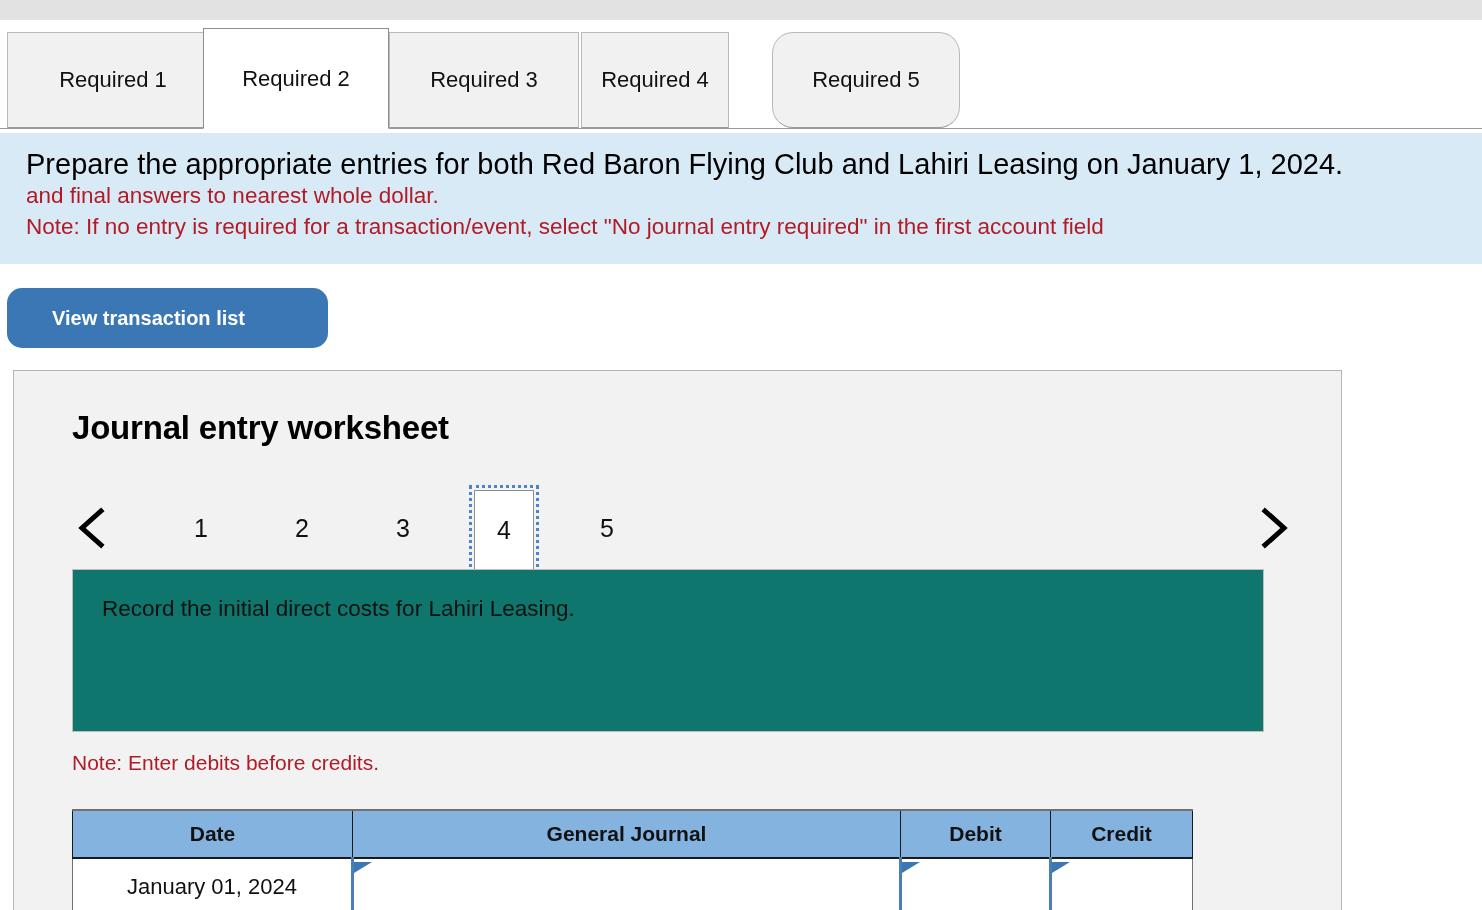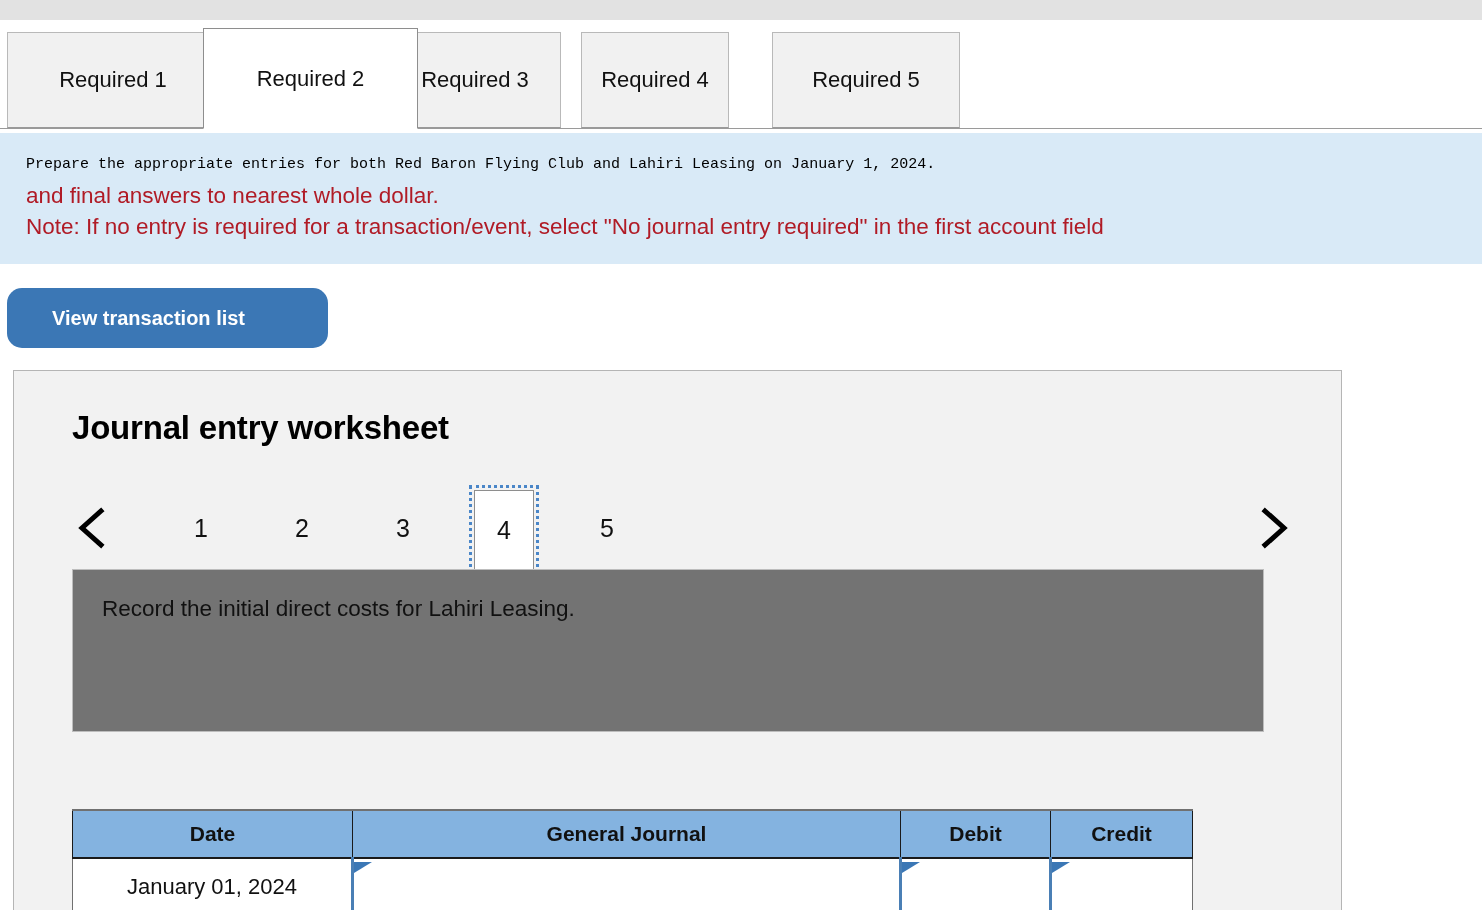--- a/index.html
+++ b/index.html
@@ -66,24 +66,23 @@
     position: absolute;
     left: 0; top: 133px;
     width: 1482px;
     height: 131px;
     background: #d9eaf7;
     box-sizing: border-box;
     padding: 16px 0 0 26px;
     overflow: hidden;
   }
   .banner-line {
-    font-size: 15px;
+    font-size: 29px;
     line-height: 31px;
     white-space: nowrap;
-    font-family: Liberation Mono, monospace;
   }
   .banner-line.black { color: #000000; }
   .banner-wrap2 {
     font-size: 22.5px;
     line-height: 31px;
     color: #b01b26;
     white-space: nowrap;
   }
 
   
@@ -162,21 +161,21 @@
     height: 80px;
     top: 4px;
   }
 
   
   .desc-box {
     position: absolute;
     left: 58px; top: 198px;
     width: 1192px;
     height: 163px;
-    background: #737373;
+    background: #0f766e;
     border: 1px solid #bdbdbd;
     box-sizing: border-box;
     padding: 26px 0 0 29px;
     font-size: 22.5px;
     color: #111111;
   }
 
   .note-debits {
     position: absolute;
     left: 58px; top: 380px;
@@ -238,30 +237,30 @@
 <body>
 
 <div class="top-strip"></div>
 
 <div class="tabbar">
   <div class="tabbar-baseline"></div>
 
   <div class="tab" style="left:7px;width:212px;">
     <span>Required 1</span>
   </div>
-  <div class="tab active" style="left:203px;width:215px;">
+  <div class="tab active" style="left:203px;width:186px;">
     <span>Required 2</span>
   </div>
-  <div class="tab" style="left:389px;width:172px;">
+  <div class="tab" style="left:389px;width:190px;">
     <span>Required 3</span>
   </div>
   <div class="tab" style="left:581px;width:148px;">
     <span>Required 4</span>
   </div>
-  <div class="tab" style="left:772px;width:188px;">
+  <div class="tab" style="left:772px;width:188px;border-radius:21px;">
     <span>Required 5</span>
   </div>
 </div>
 
 <div class="banner">
   <div class="banner-line black">Prepare the appropriate entries for both Red Baron Flying Club and Lahiri Leasing on January 1, 2024.</div>
   <div class="banner-wrap2">and final answers to nearest whole dollar.</div>
   <div class="banner-wrap2">Note: If no entry is required for a transaction/event, select "No journal entry required" in the first account field</div>
 </div>
 
@@ -298,20 +297,21 @@
       <svg width="44" height="48" viewBox="0 0 44 48" aria-hidden="true">
         <polyline points="15,7 34,24 15,41" fill="none" stroke="#000000" stroke-width="5" stroke-linecap="square" stroke-linejoin="miter"></polyline>
       </svg>
     </div>
   </div>
 
   <div class="desc-box">
     <span>Record the initial direct costs for Lahiri Leasing.</span>
   </div>
 
+  <div class="note-debits">Note: Enter debits before credits.</div>
 
   <table class="jtable">
     <colgroup>
       <col class="col-date">
         <col class="col-gj">
         <col class="col-debit">
         <col class="col-credit">
     </colgroup>
     <thead>
       <tr>

